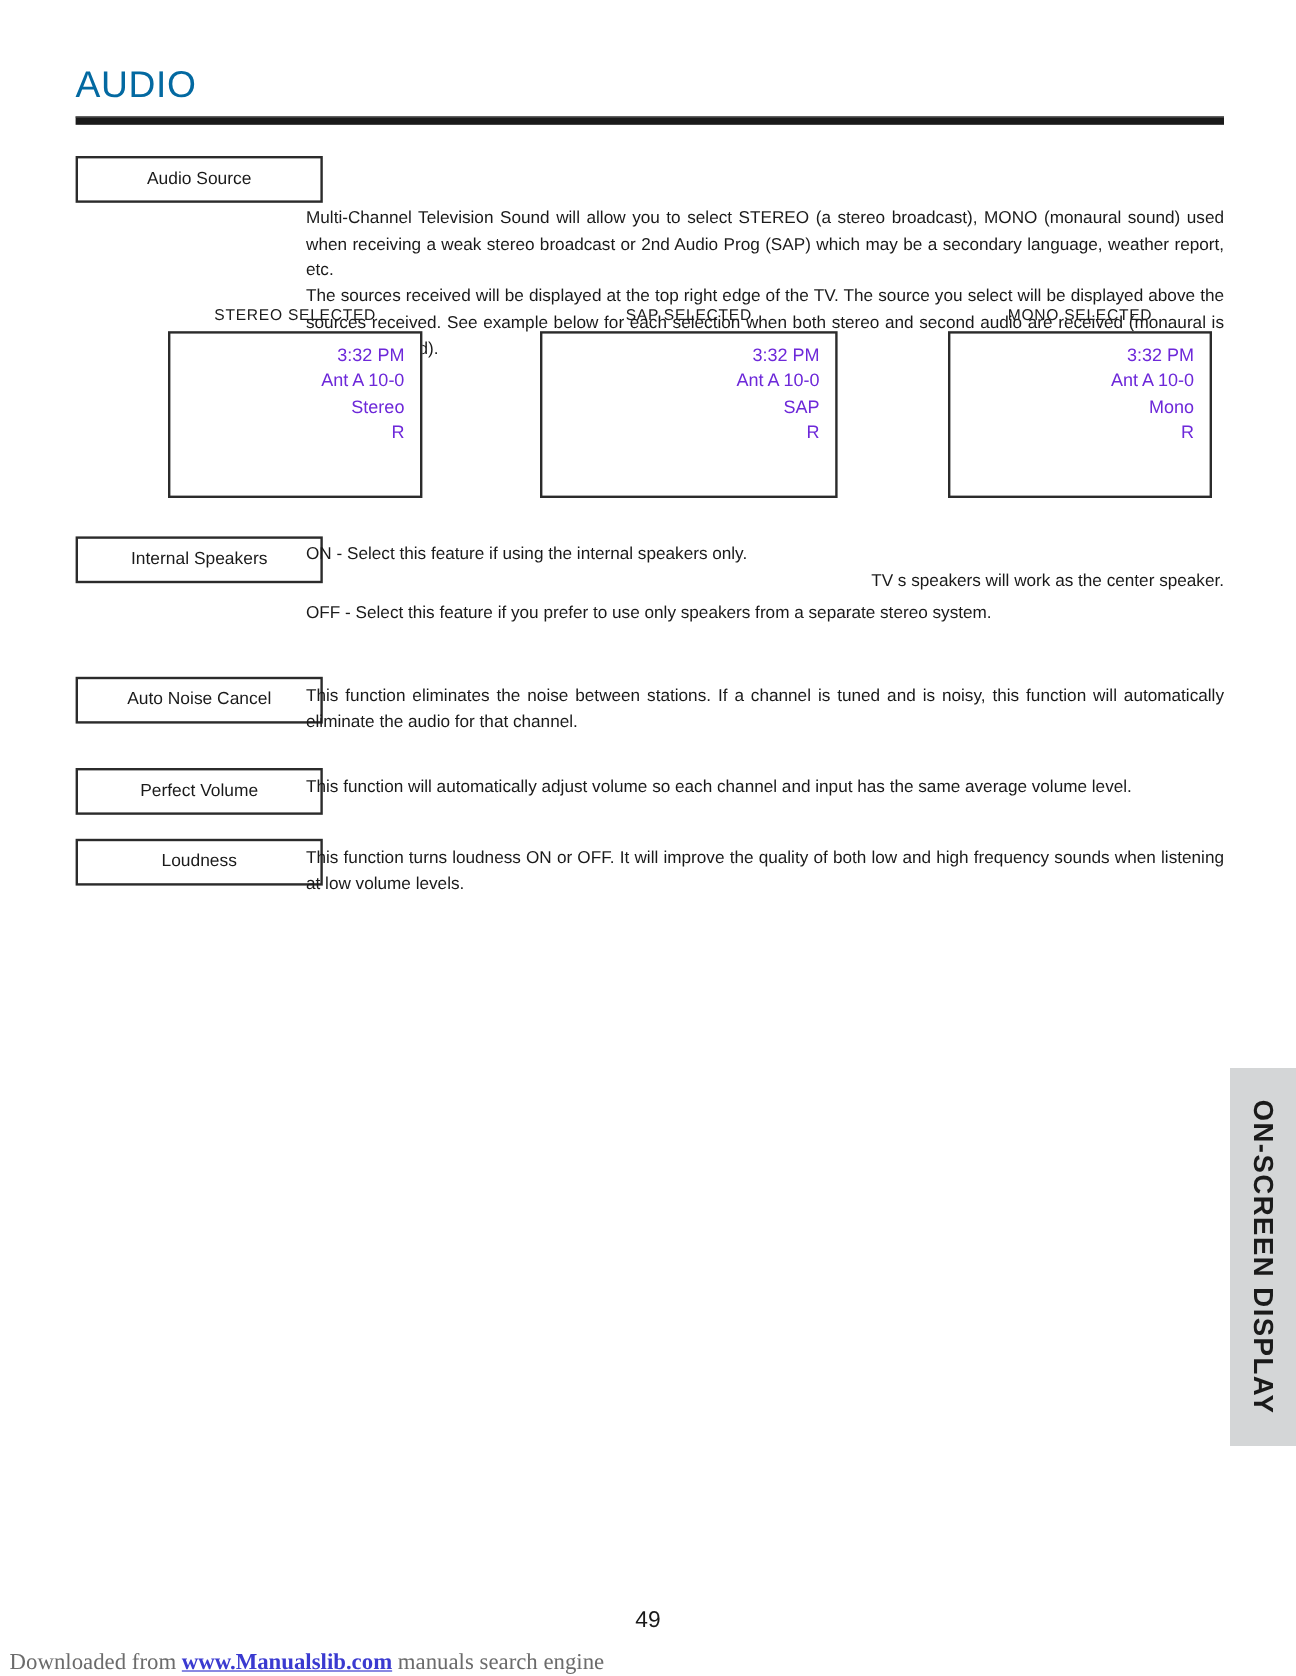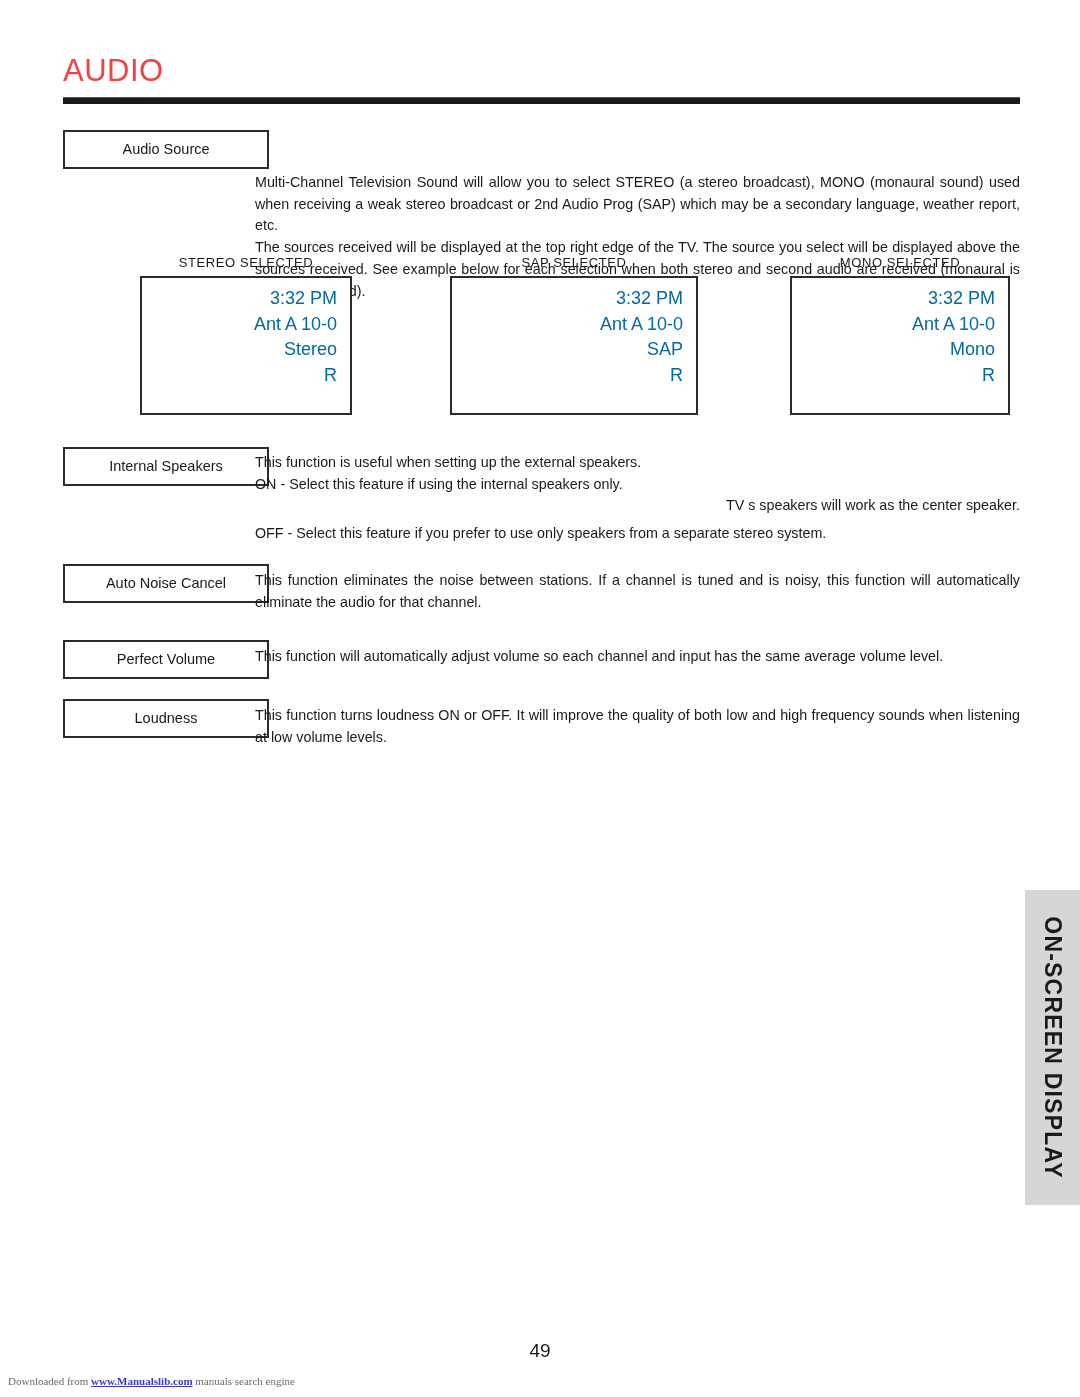--- a/index.html
+++ b/index.html
@@ -22,21 +22,21 @@
   }
 
   
   .page-title {
     position: absolute;
     left: 63px;
     top: 55px;
     font-size: 31px;
     letter-spacing: 0.5px;
     font-weight: 400;
-    color: #ef4444;
+    color: #0369a1;
     line-height: 1;
   }
   .title-rule {
     position: absolute;
     left: 63px;
     top: 97px;
     width: 957px;
     height: 6px;
     background: #1a1a1a;
     border-top: 1px solid #555;
@@ -105,23 +105,23 @@
   }
   .tv-screen {
     box-sizing: border-box;
     border: 2px solid #2b2b2b;
     background: #ffffff;
     height: 139px;
     padding: 8px 13px 0 0;
     text-align: right;
   }
   .tv-line {
-    font-size: 18px;
+    font-size: 15px;
     line-height: 1.42;
-    color: #0369a1;
+    color: #6d28d9;
     white-space: nowrap;
   }
 
   
   .side-tab {
     position: absolute;
     left: 1025px;
     top: 890px;
     width: 55px;
     height: 315px;
@@ -153,21 +153,21 @@
     top: 1340px;
     text-align: center;
     font-size: 19px;
     color: #1a1a1a;
   }
   .download-note {
     position: absolute;
     left: 8px;
     top: 1375px;
     font-family: "Liberation Serif", serif;
-    font-size: 11px;
+    font-size: 19px;
     color: #6b6b6b;
     white-space: nowrap;
   }
   .download-note .link {
     color: #3a3ad0;
     text-decoration: underline;
     font-weight: bold;
   }
 </style>
 </head>
@@ -216,21 +216,20 @@
         <div class="tv-line">Mono</div>
         <div class="tv-line">R</div>
       </div>
     </div>
 
   </div>
 
   <div class="section">
     <div class="label-box" style="top:447px;">Internal Speakers</div>
     <div class="body-text" style="top:452px;">
-      <p class="nojust">This function is useful when setting up the external speakers.</p>
       <p class="nojust">ON - Select this feature if using the internal speakers only.</p>
       <p class="indent-line">TV s speakers will work as the center speaker.</p>
       <p class="nojust" style="margin-top:6px;">OFF - Select this feature if you prefer to use only speakers from a separate stereo system.</p>
     </div>
   </div>
 
   <div class="section">
     <div class="label-box" style="top:564px;">Auto Noise Cancel</div>
     <div class="body-text" style="top:570px;">
       <p>This function eliminates the noise between stations. If a channel is tuned and is noisy, this function will automatically eliminate the audio for that channel.</p>

